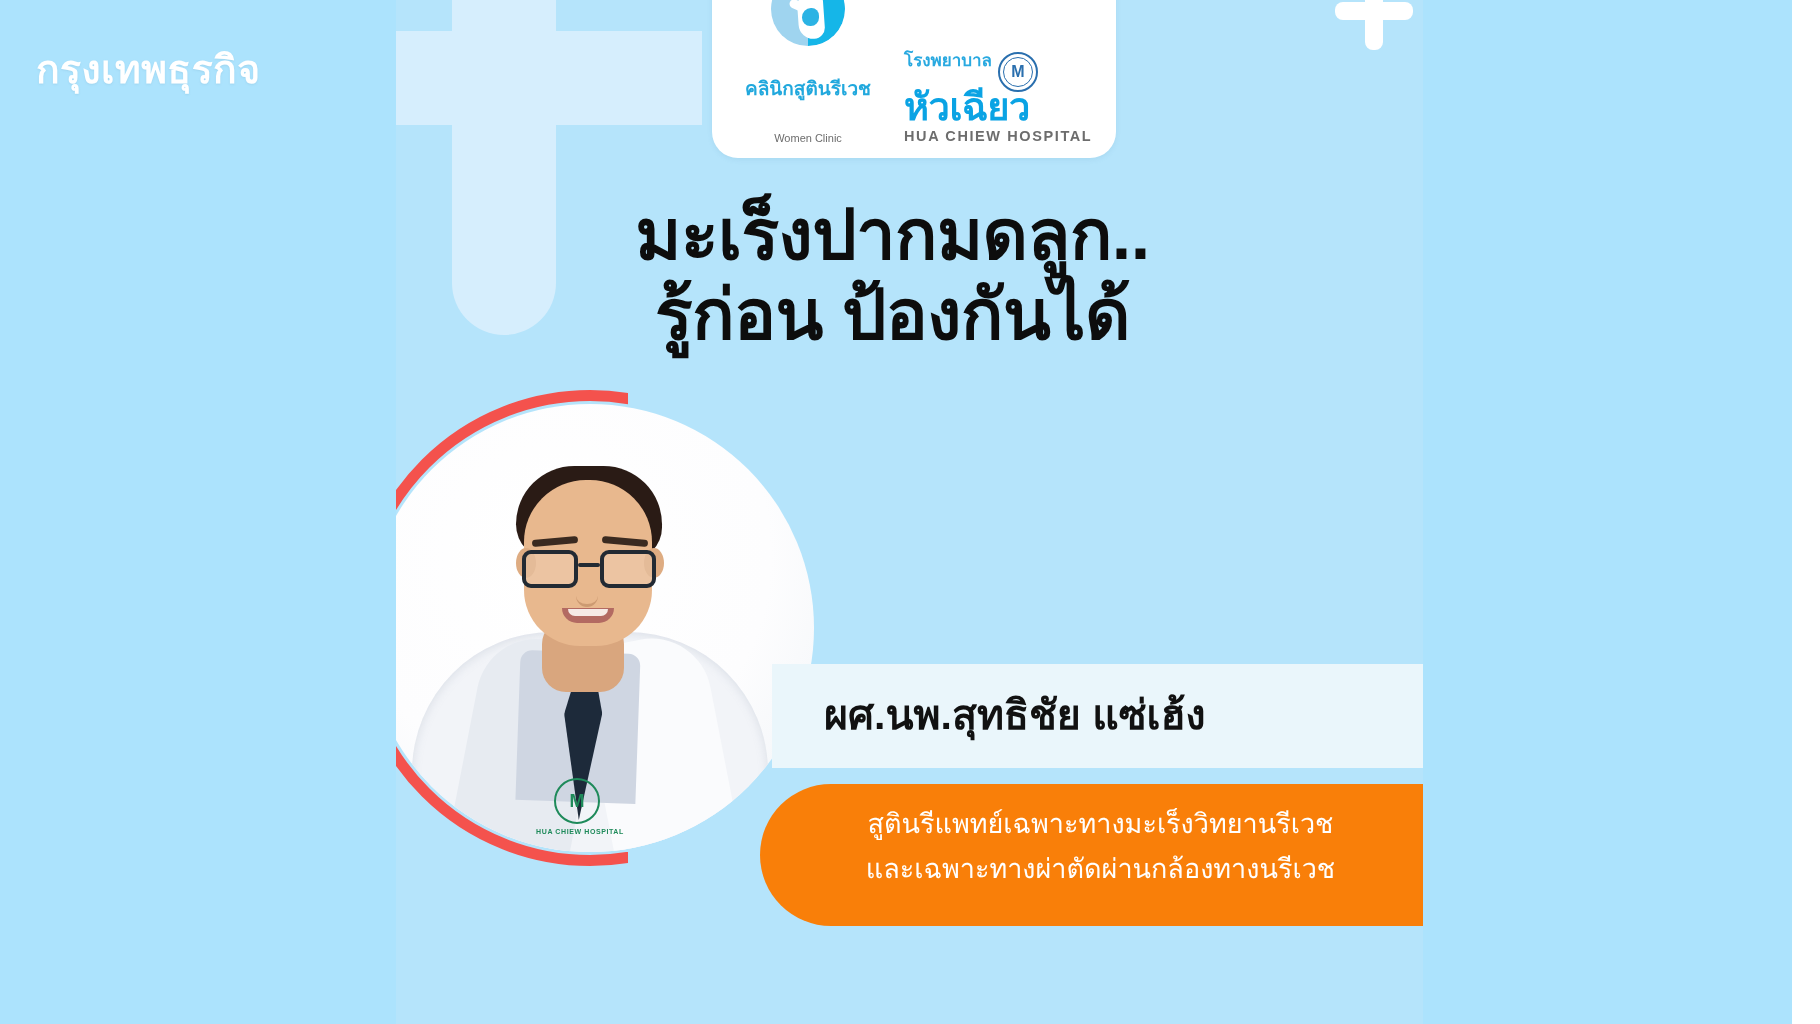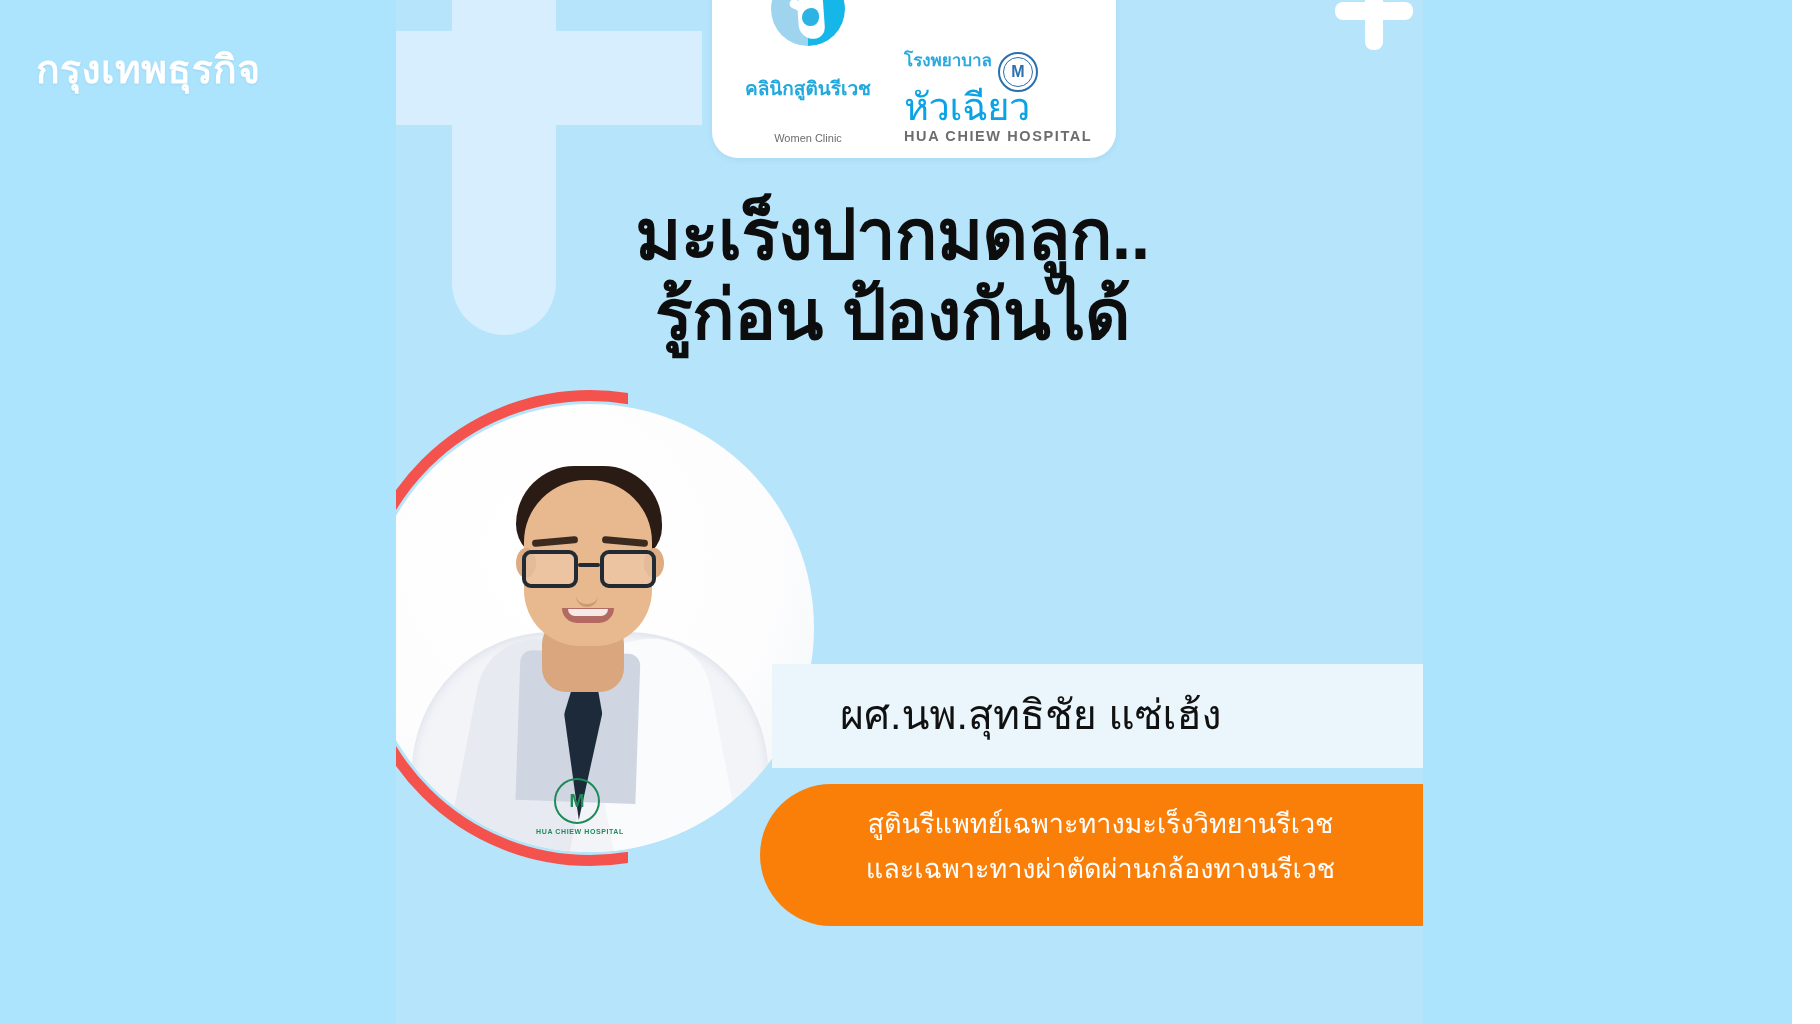--- a/index.html
+++ b/index.html
@@ -236,21 +236,21 @@
     border: 1px solid #2a6fae;
   }
   .hosp-seal span {
     font-size: 16px;
     font-weight: 700;
     color: #2a6fae;
     line-height: 1;
   }
   .hosp-th-big {
     font-size: 38px;
-    font-weight: 400;
+    font-weight: 700;
     color: #0aa3e4;
     line-height: 1.02;
     letter-spacing: -0.5px;
     white-space: nowrap;
     margin-top: -2px;
   }
   .hosp-en {
     font-size: 14.5px;
     font-weight: 700;
     color: #6d6d6d;
@@ -503,25 +503,24 @@
     height: 104px;
     background: #eaf6fb;
     border-radius: 0 0 0 0;
     display: flex;
     align-items: center;
     padding-left: 52px;
     box-sizing: border-box;
   }
   .nameplate .nm {
     font-size: 41px;
-    font-weight: 400;
+    font-weight: 700;
     color: #111111;
     line-height: 1.1;
     white-space: nowrap;
-    margin-left: 16px;
   }
 
   
   .specialty {
     position: absolute;
     left: 364px;
     top: 784px;
     width: 667px;
     height: 142px;
     background: #f97f09;

